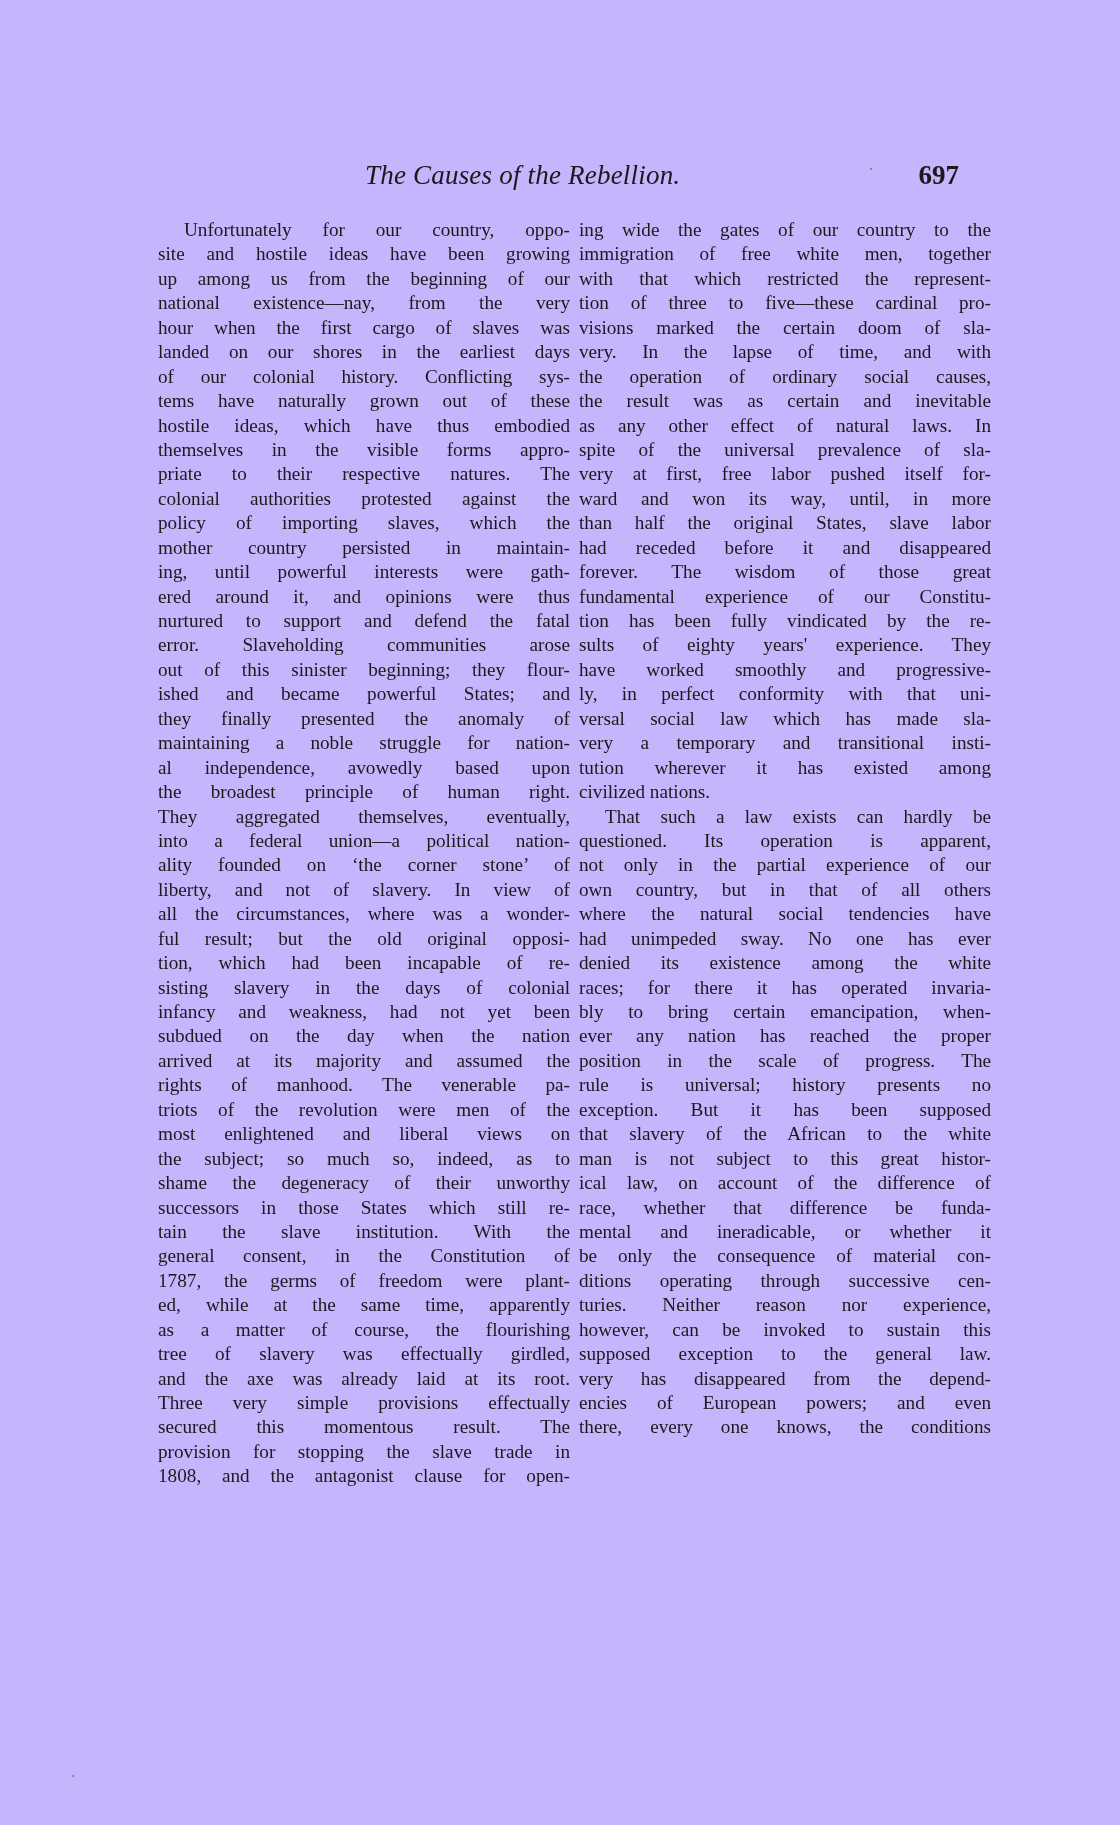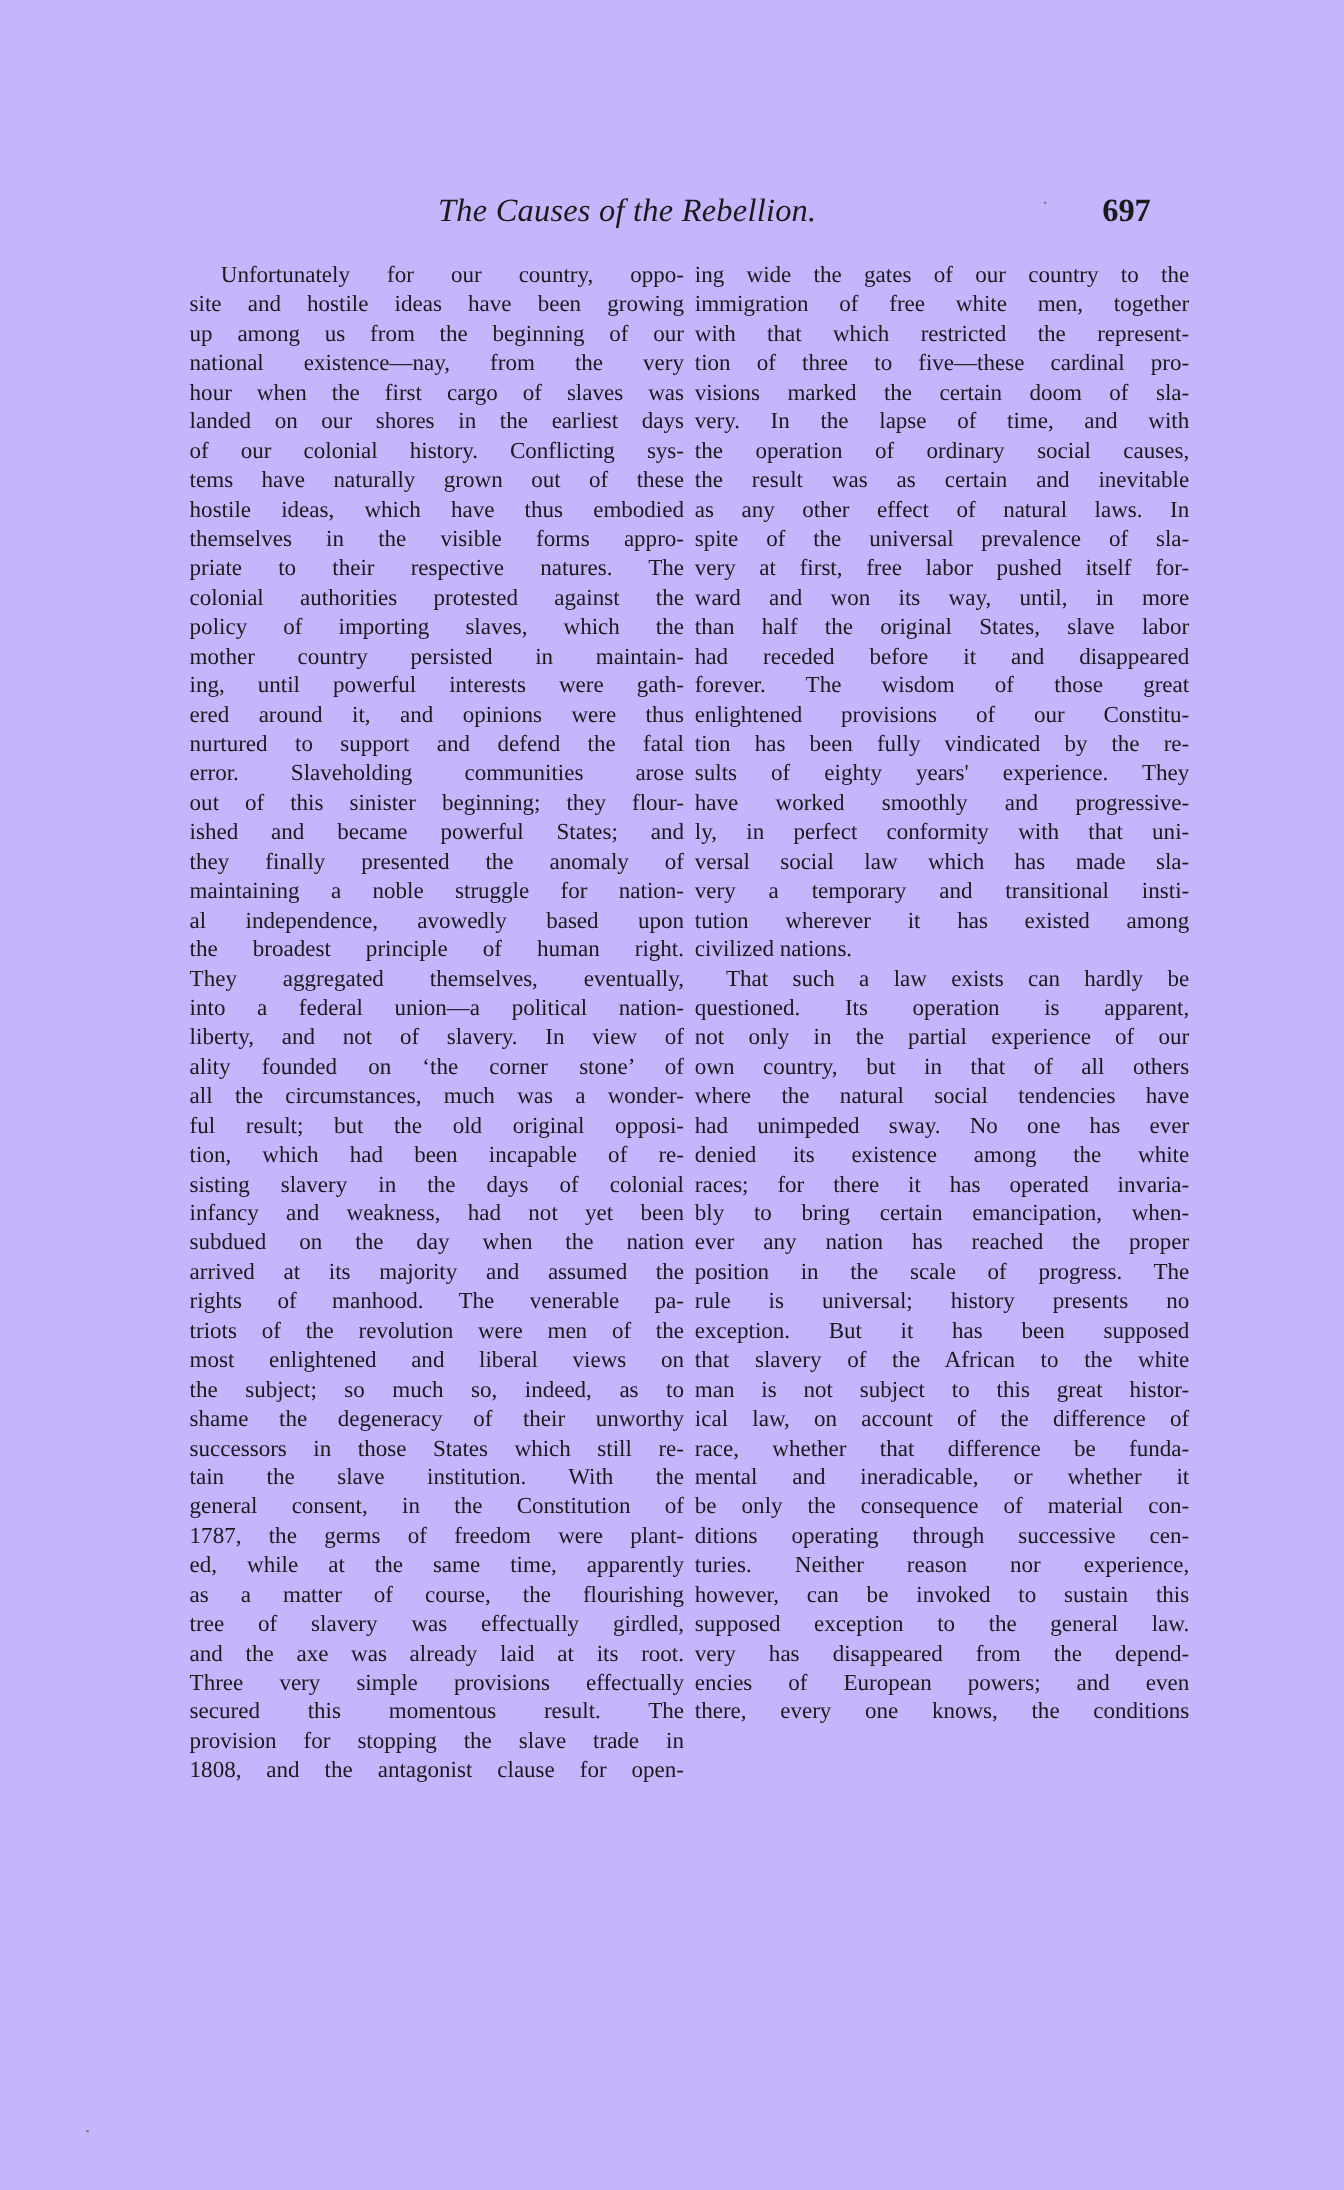--- a/index.html
+++ b/index.html
@@ -67,23 +67,23 @@
     <span class="line">nurtured to support and defend the fatal</span>
     <span class="line">error.  Slaveholding communities arose</span>
     <span class="line">out of this sinister beginning; they flour-</span>
     <span class="line">ished and became powerful States; and</span>
     <span class="line">they finally presented the anomaly of</span>
     <span class="line">maintaining a noble struggle for nation-</span>
     <span class="line">al independence, avowedly based upon</span>
     <span class="line">the broadest principle of human right.</span>
     <span class="line">They aggregated themselves, eventually,</span>
     <span class="line">into a federal union—a political nation-</span>
+    <span class="line">ality founded on ‘the corner stone’ of</span>
     <span class="line">liberty, and not of slavery.  In view of</span>
-    <span class="line">ality founded on ‘the corner stone’ of</span>
-    <span class="line">all the circumstances, much was a wonder-</span>
+    <span class="line">all the circumstances, where was a wonder-</span>
     <span class="line">ful result; but the old original opposi-</span>
     <span class="line">tion, which had been incapable of re-</span>
     <span class="line">sisting slavery in the days of colonial</span>
     <span class="line">infancy and weakness, had not yet been</span>
     <span class="line">subdued on the day when the nation</span>
     <span class="line">arrived at its majority and assumed the</span>
     <span class="line">rights of manhood.  The venerable pa-</span>
     <span class="line">triots of the revolution were men of the</span>
     <span class="line">most enlightened and liberal views on</span>
     <span class="line">the subject; so much so, indeed, as to</span>
@@ -111,21 +111,21 @@
     <span class="line">very.  In the lapse of time, and with</span>
     <span class="line">the operation of ordinary social causes,</span>
     <span class="line">the result was as certain and inevitable</span>
     <span class="line">as any other effect of natural laws.  In</span>
     <span class="line">spite of the universal prevalence of sla-</span>
     <span class="line">very at first, free labor pushed itself for-</span>
     <span class="line">ward and won its way, until, in more</span>
     <span class="line">than half the original States, slave labor</span>
     <span class="line">had receded before it and disappeared</span>
     <span class="line">forever.  The wisdom of those great</span>
-    <span class="line">enlightened provisions of our Constitu-</span>
+    <span class="line">fundamental experience of our Constitu-</span>
     <span class="line">tion has been fully vindicated by the re-</span>
     <span class="line">sults of eighty years' experience.  They</span>
     <span class="line">have worked smoothly and progressive-</span>
     <span class="line">ly, in perfect conformity with that uni-</span>
     <span class="line">versal social law which has made sla-</span>
     <span class="line">very a temporary and transitional insti-</span>
     <span class="line">tution wherever it has existed among</span>
     <span class="line last">civilized nations.</span>
     <span class="line indent">That such a law exists can hardly be</span>
     <span class="line">questioned.  Its operation is apparent,</span>

